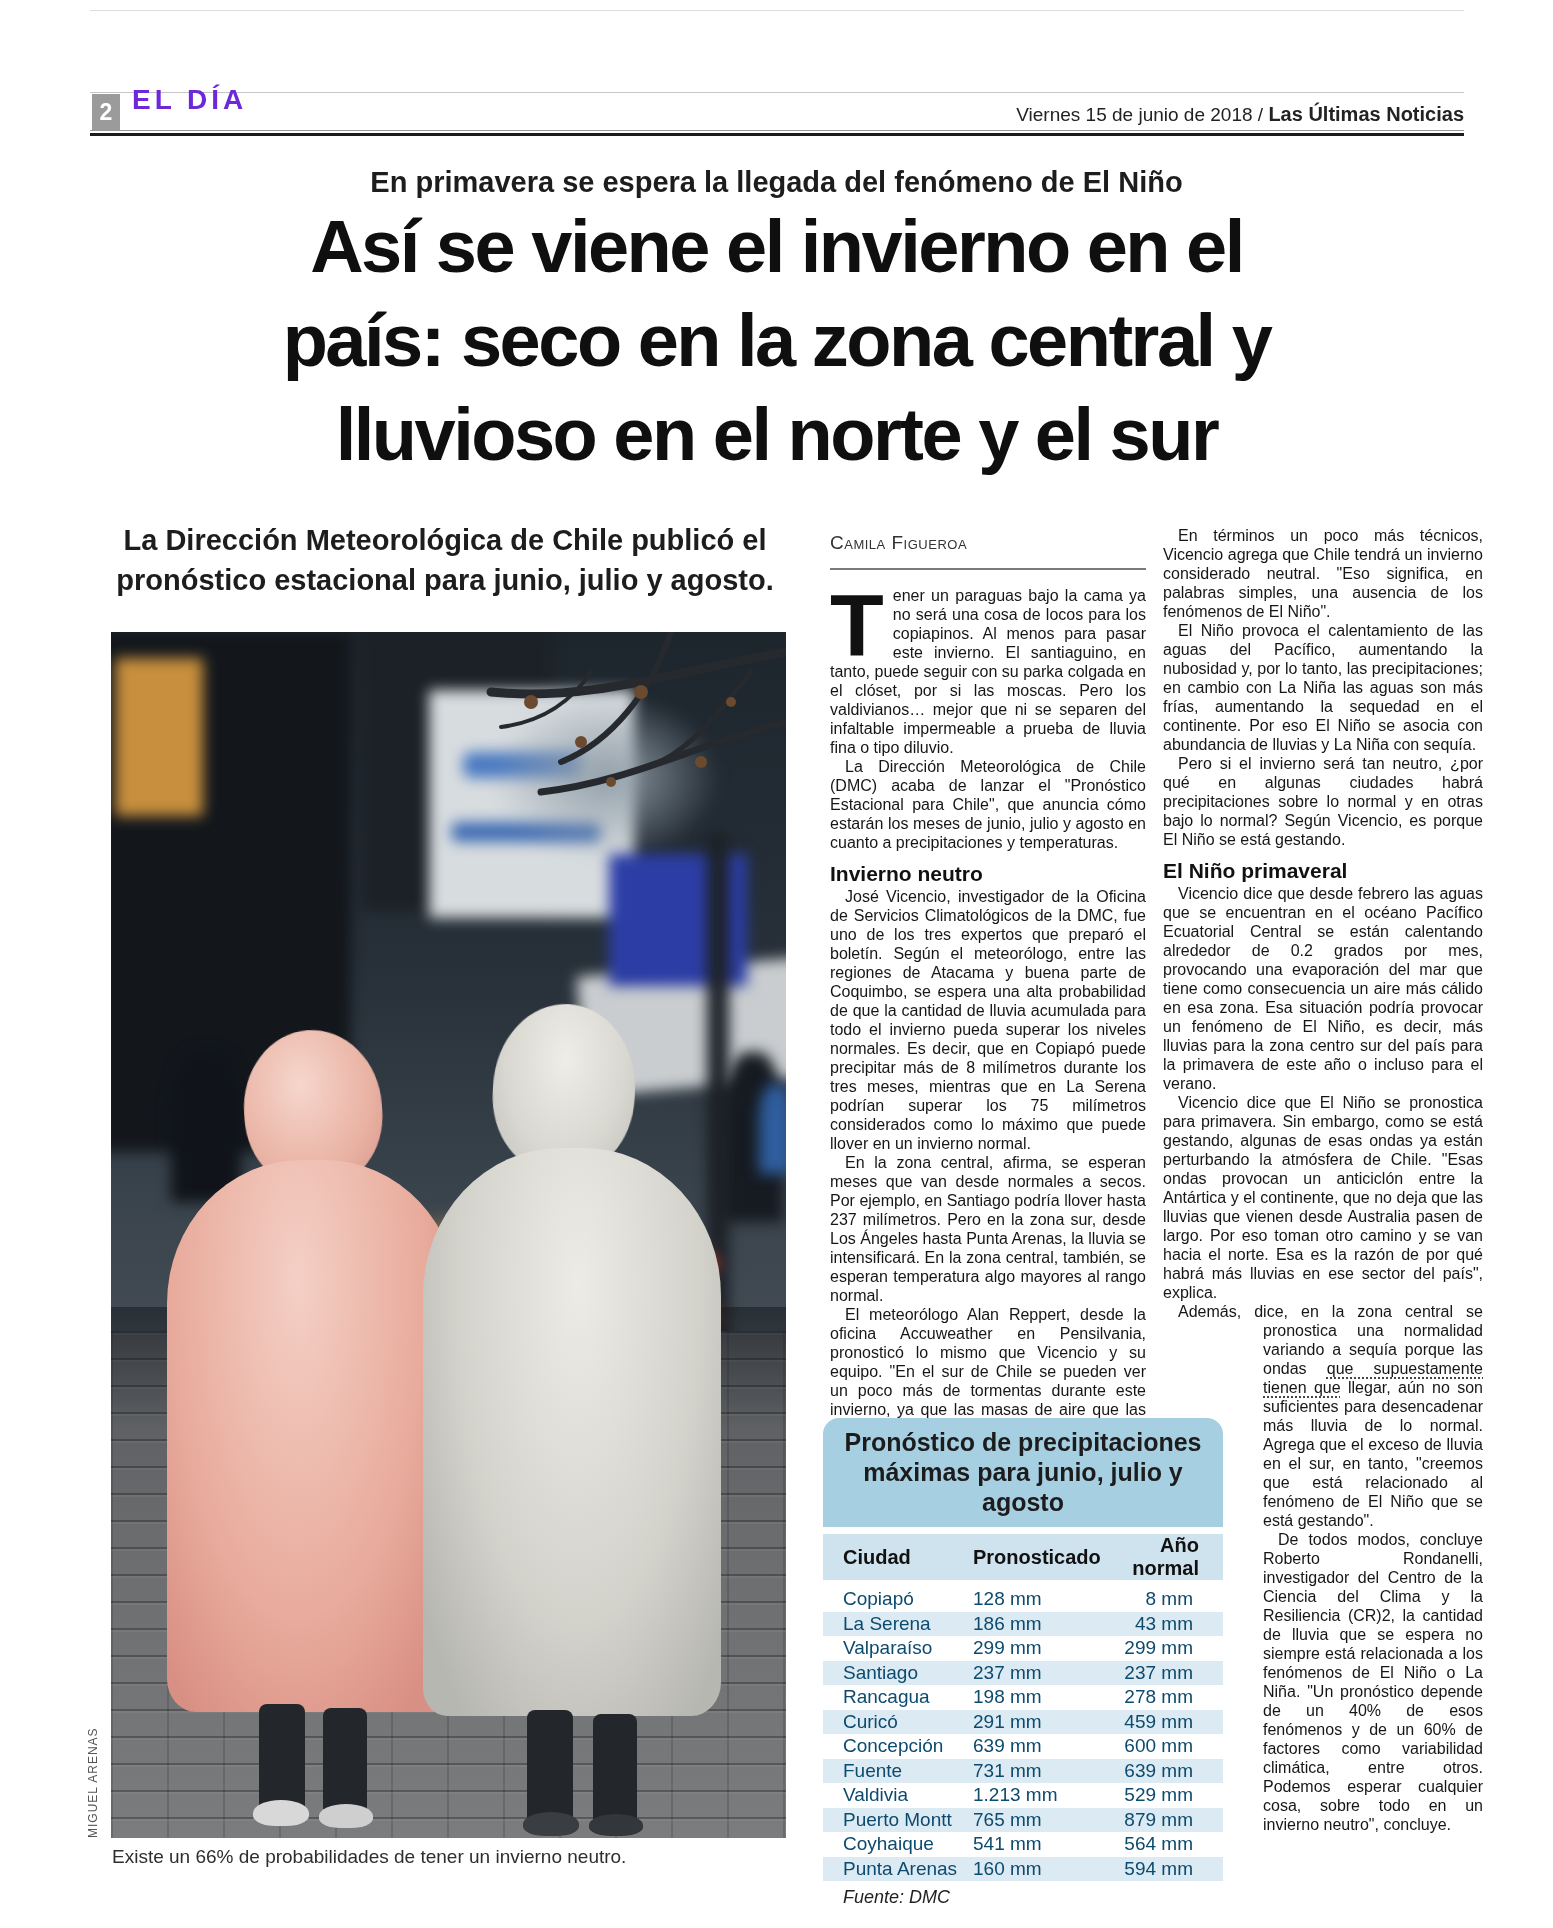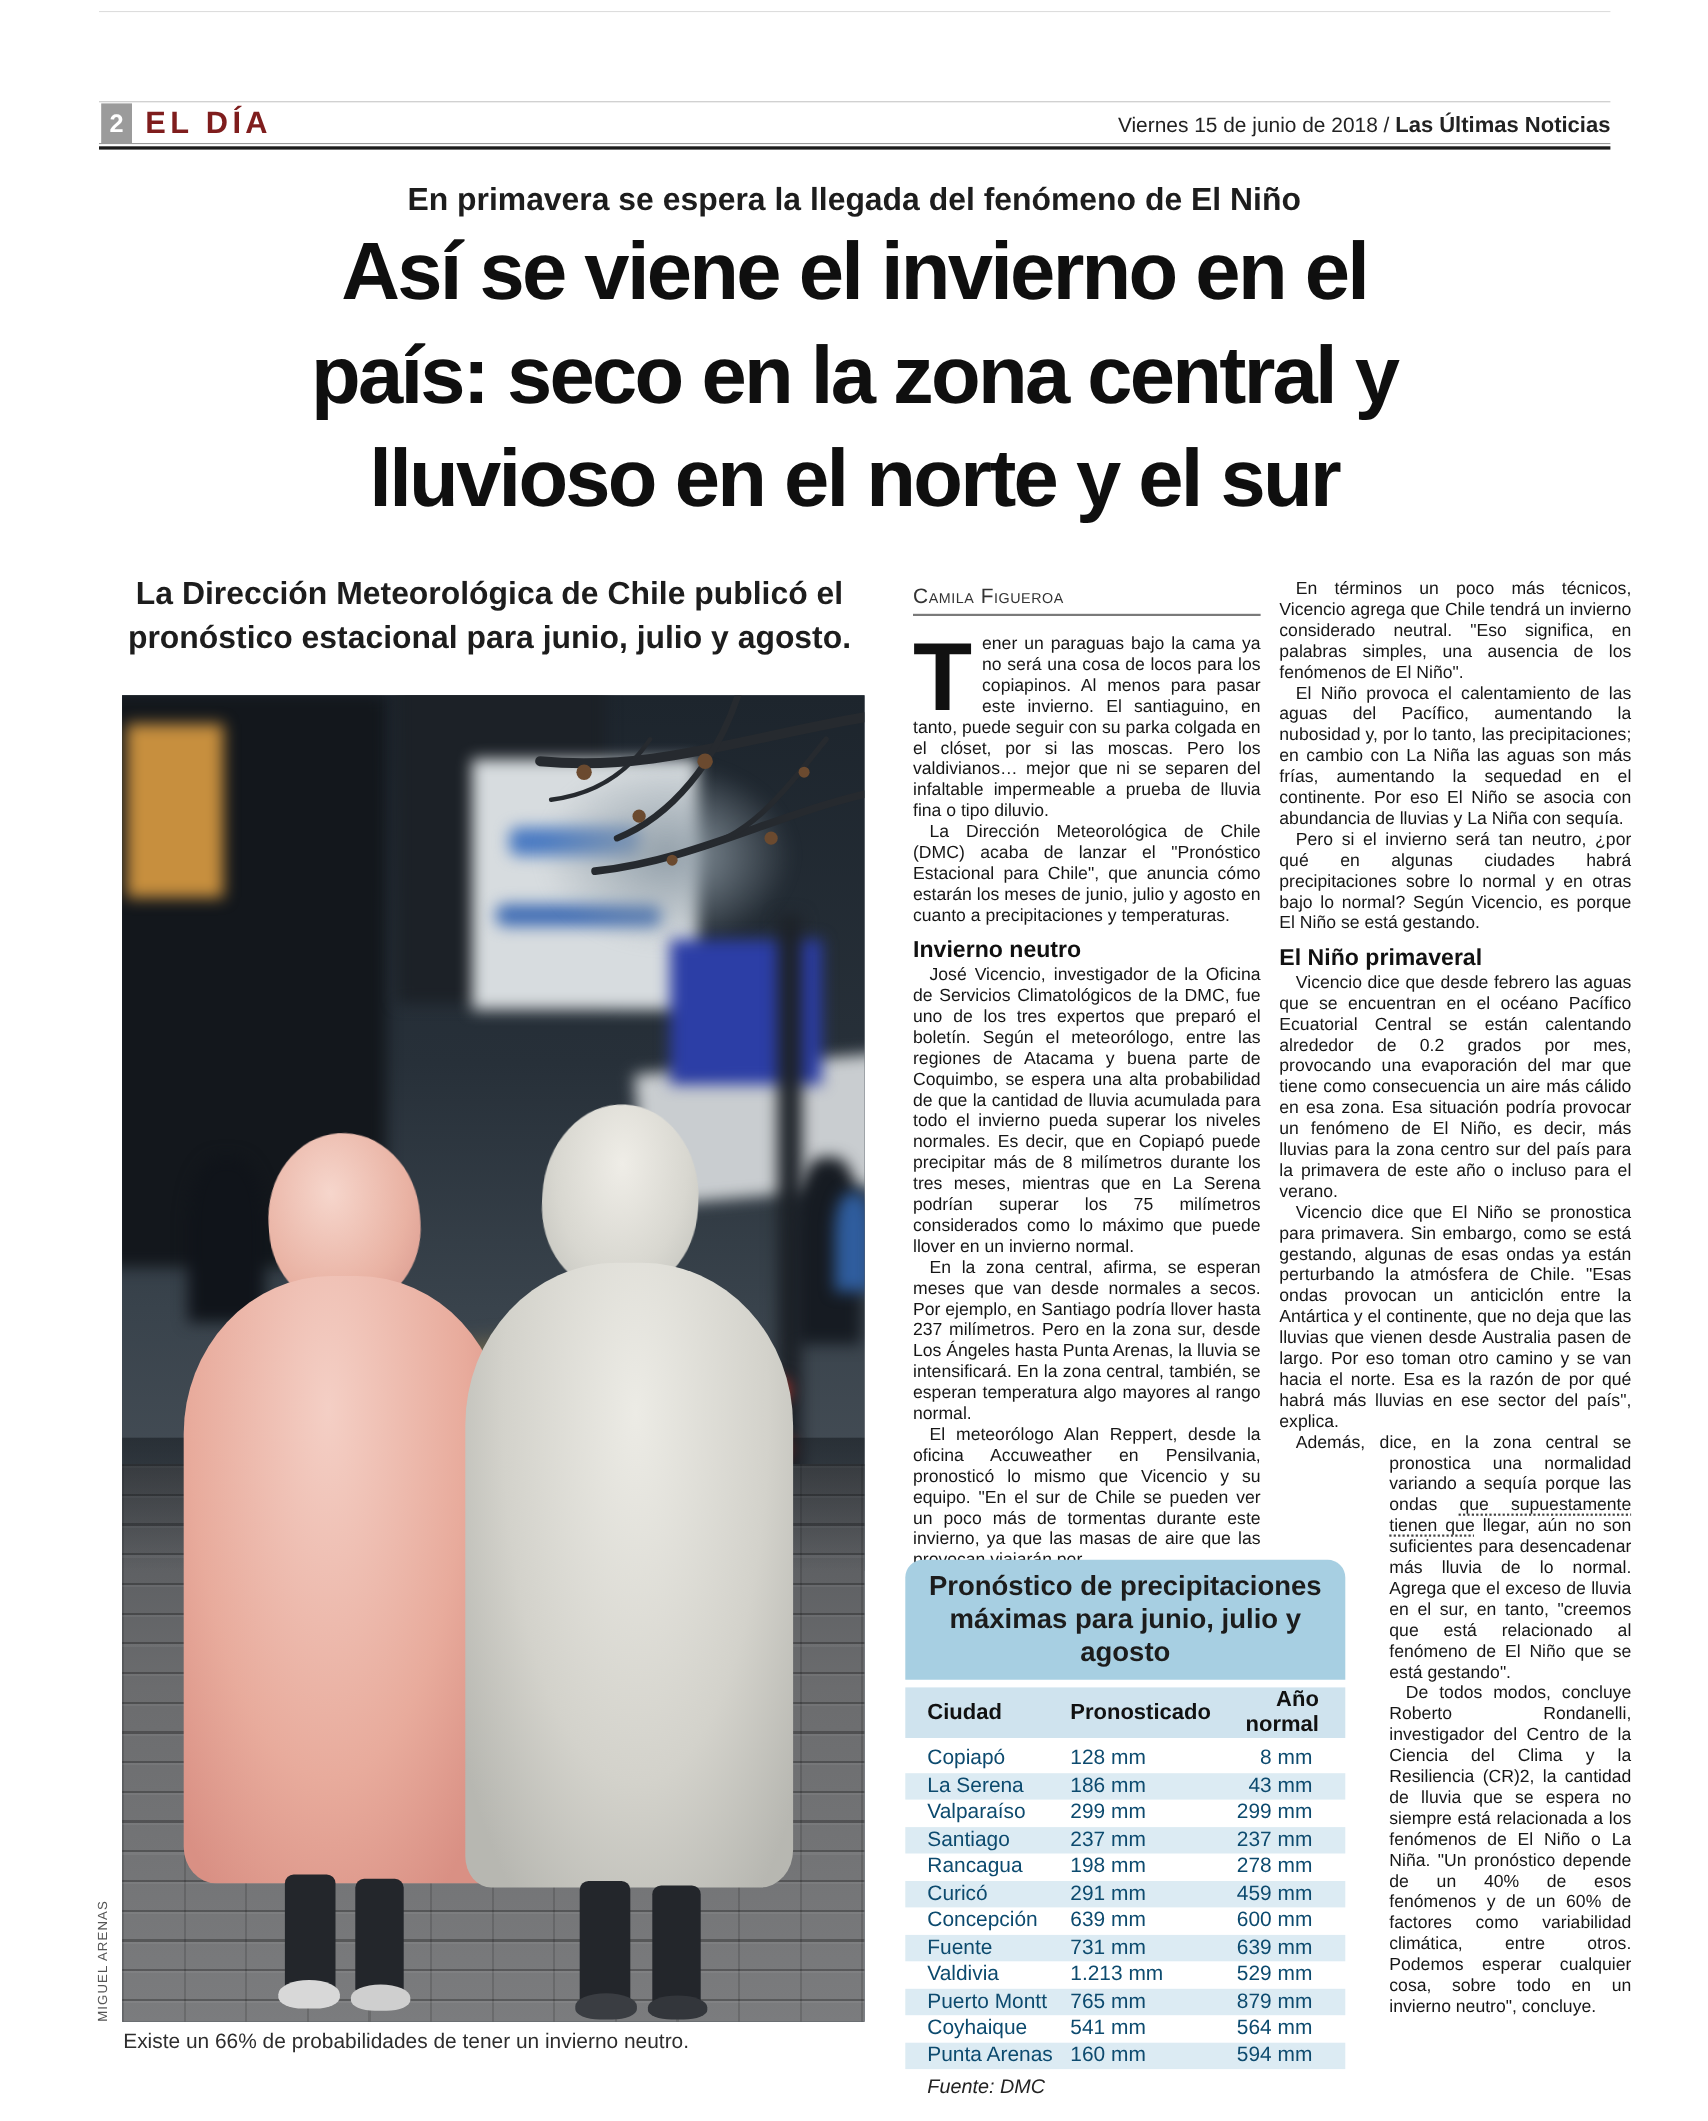--- a/index.html
+++ b/index.html
@@ -8,22 +8,22 @@
 
   
   .rule { position:absolute; left:90px; width:1374px; }
   .rule.top-hair   { top:10px;  height:1px; background:#ddd; }
   .rule.head-hair  { top:92px;  height:1px; background:#c6c6c6; }
   .rule.head-gray  { top:130px; height:1px; background:#9a9a9a; }
   .rule.head-dark  { top:133px; height:3px; background:#1c1c1c; }
 
   .pagenum { position:absolute; left:92px; top:94px; width:28px; height:36px; background:#9b9b9b;
              color:#fff; font-weight:bold; font-size:23px; line-height:36px; text-align:center; }
-  .brand   { position:absolute; left:132px; top:96px; font-size:28px; font-weight:bold;
-             letter-spacing:4px; color:#7f1d1d; }
+  .brand   { position:absolute; left:132px; top:84px; font-size:28px; font-weight:bold;
+             letter-spacing:4px; color:#6d28d9; }
   .dateline { position:absolute; right:89px; top:103px; font-size:19px; color:#222; }
   .dateline b { font-size:20px; }
 
   
   .kicker { position:absolute; left:0; top:166px; width:1553px; text-align:center;
             font-size:29px; font-weight:600; color:#1d1d1d; }
   .headline { position:absolute; left:0; top:200px; width:1553px; text-align:center;
               font-size:74px; font-weight:bold; line-height:94px; letter-spacing:-2.5px; color:#0f0f0f; }
   .subhead { position:absolute; left:95px; top:520px; width:700px; text-align:center;
              font-size:29px; font-weight:bold; line-height:40px; color:#1d1d1d; }
@@ -97,21 +97,21 @@
   .caption { position:absolute; left:112px; top:1846px; width:680px; font-size:19px; color:#2e2e2e; }
 
   
   .col { position:absolute; width:320px; font-size:16px; line-height:19px; text-align:justify;
          hyphens:auto; color:#161616; }
   .col p { margin:0; }
   .col p.ind { text-indent:15px; }
   .col1 { left:830px; top:533px; width:316px; }
   .col2 { left:1163px; top:526px; height:1400px; overflow:hidden; }
   .byline { font-variant:small-caps; font-size:19px; letter-spacing:.5px; color:#333;
-            border-bottom:2px solid #7a7a7a; padding-bottom:6px; margin-bottom:16px; }
+            border-bottom:2px solid #7a7a7a; padding-bottom:16px; margin-bottom:16px; }
   .sechead { font-size:21px; font-weight:bold; margin:12px 0 4px; color:#111; }
   .dropcap { float:left; font-size:88px; line-height:66px; font-weight:bold; color:#111;
              margin:6px 9px 0 0; }
   .wrap-spacer { float:left; width:100px; height:525px; shape-outside:inset(20px 0 0 0); }
   .squiggle { text-decoration:underline dotted 2px #444; text-underline-offset:3px; }
 
   
   .ptable { position:absolute; left:823px; top:1418px; width:400px; }
   .pt-title { background:var(--tbl-header,#a7cfe2); border-radius:16px 16px 0 0; padding:9px 6px 10px;
               text-align:center; font-size:25px; line-height:30px; font-weight:bold; color:#1c1c1c; }

